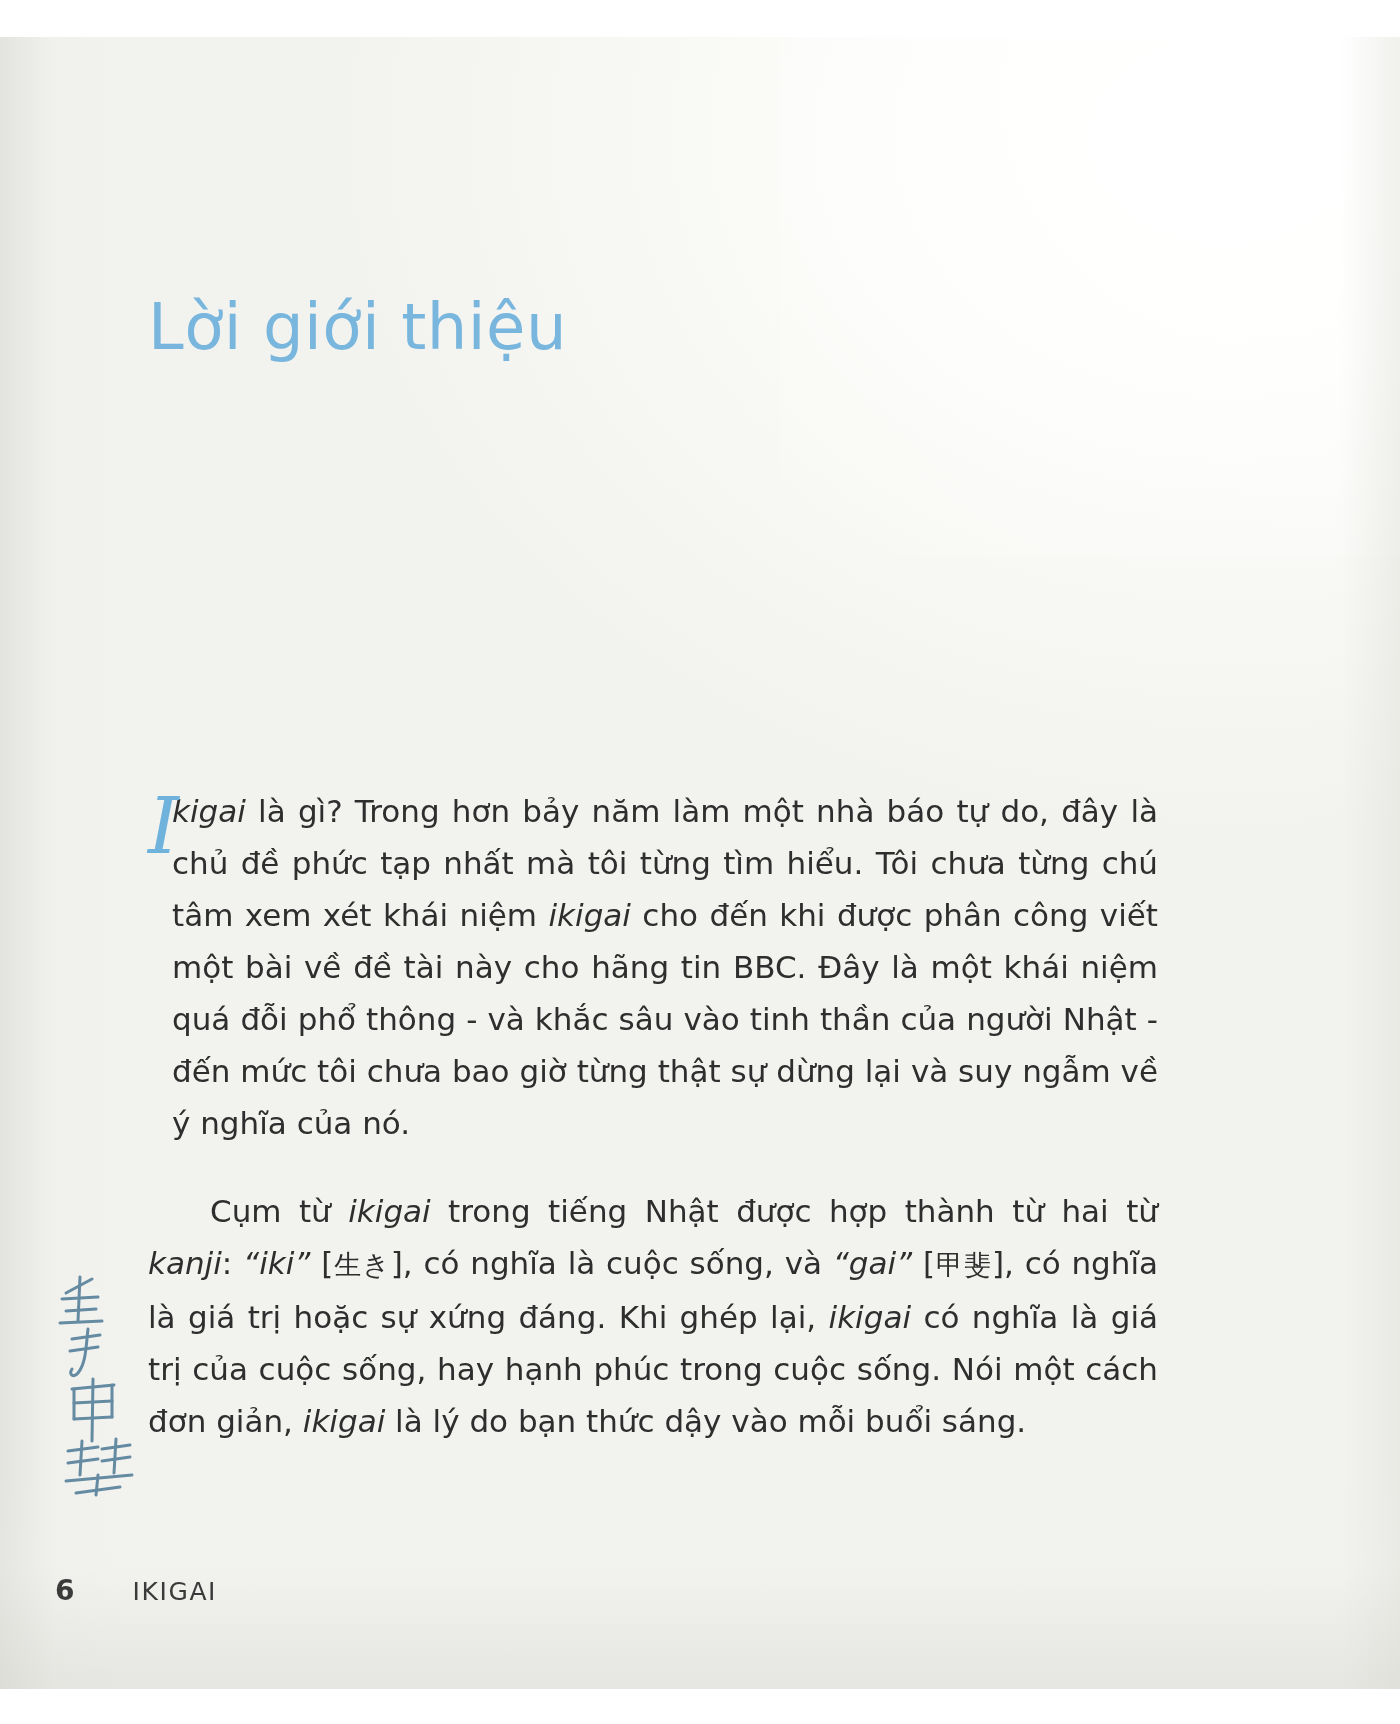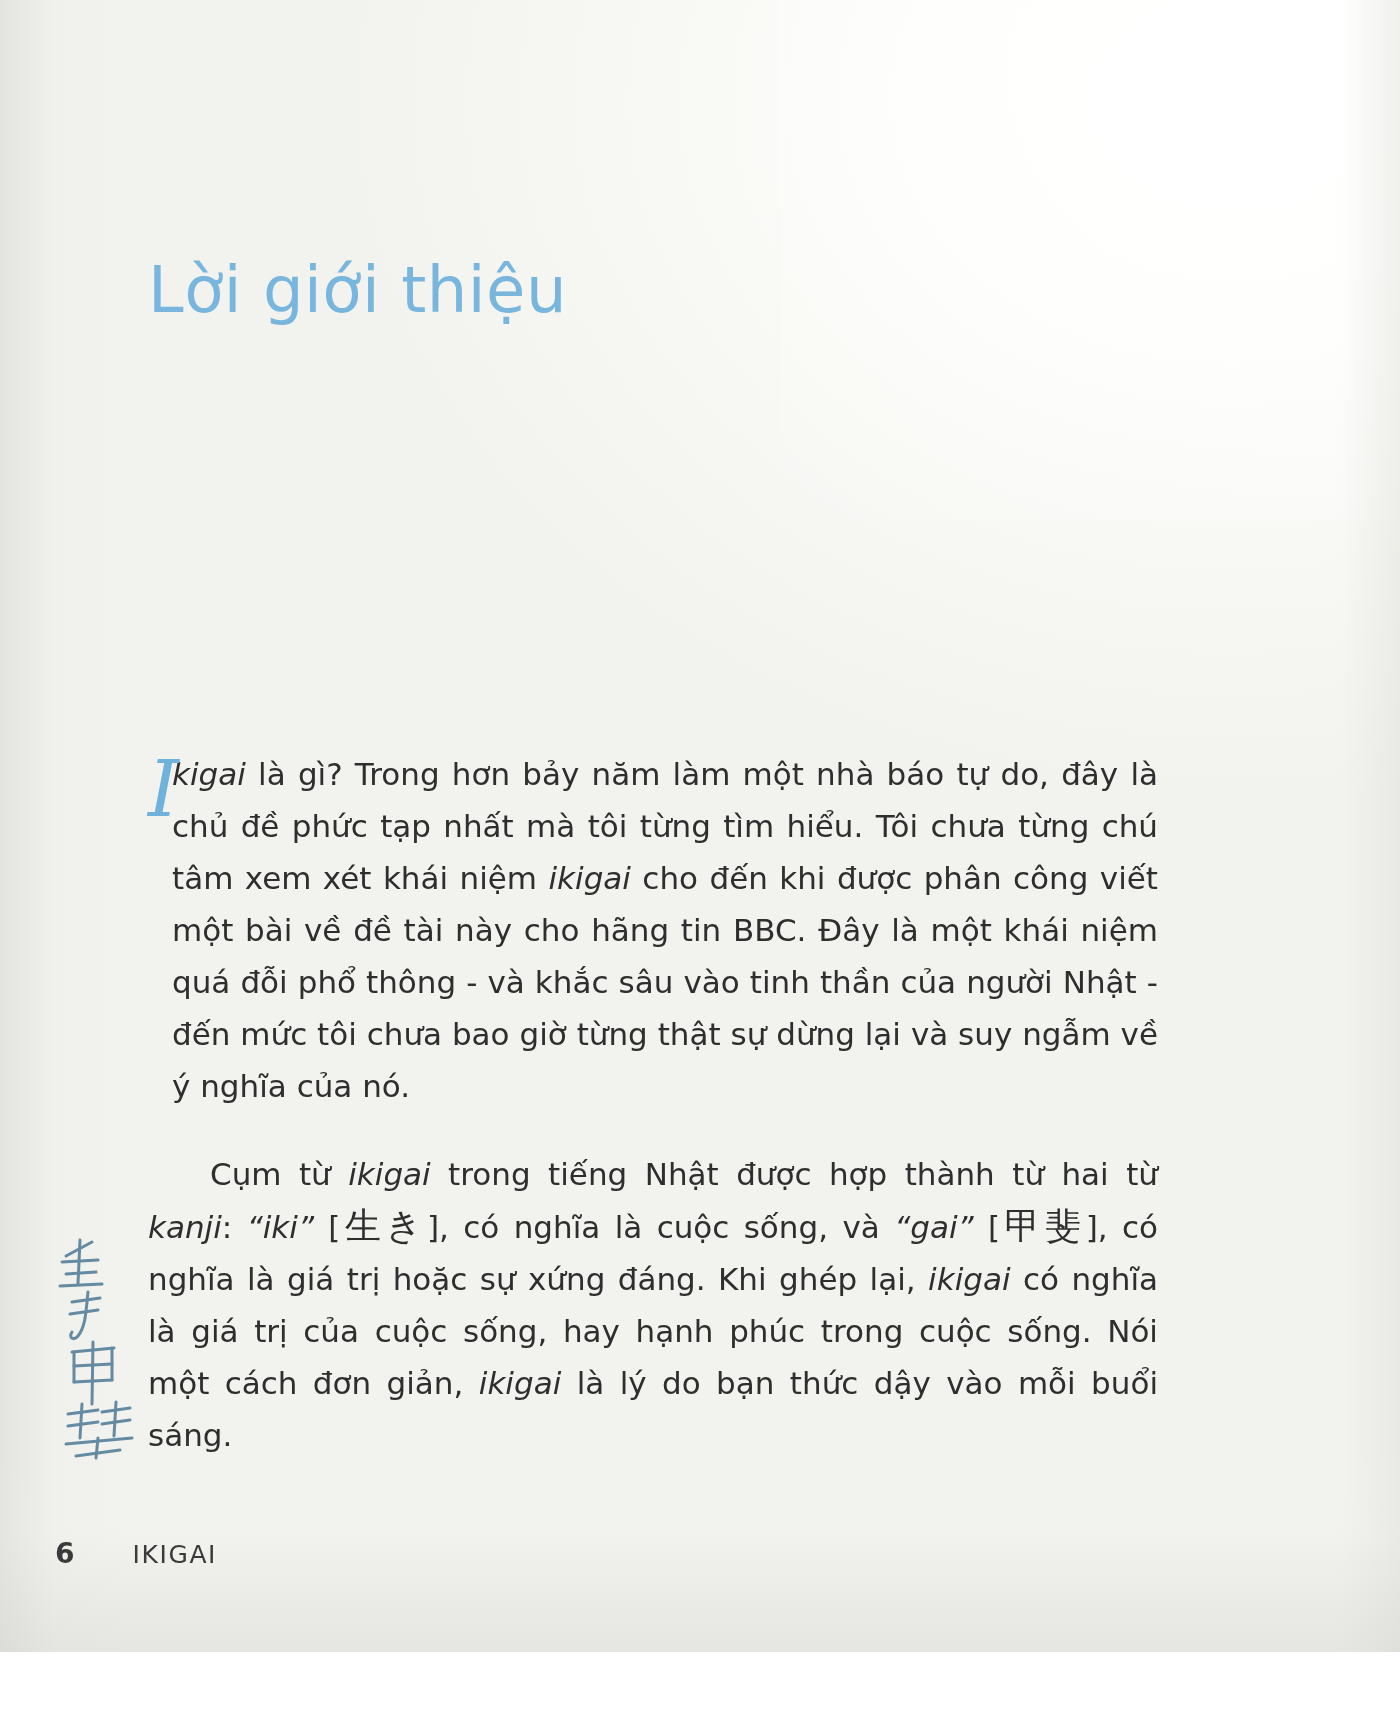--- a/index.html
+++ b/index.html
@@ -15,20 +15,21 @@
   }
 
   .page {
     position: relative;
     width: 1400px;
     height: 1652px;
     background:
       radial-gradient(ellipse 900px 700px at 88% 6%, #ffffff 0%, #fdfdfb 35%, #f7f7f4 70%, #f2f2ef 100%),
       linear-gradient(105deg, #f3f3f0 0%, #fbfbf9 25%, #ffffff 55%, #f6f6f3 100%);
     overflow: hidden;
+    margin-top: 37px;
   }
 
   
   .shade-left {
     position: absolute;
     left: 0; top: 0;
     width: 120px; height: 100%;
     background: linear-gradient(90deg, rgba(215,215,210,0.55) 0%, rgba(235,235,230,0.25) 45%, rgba(255,255,255,0) 100%);
     pointer-events: none;
   }
@@ -109,21 +110,21 @@
     font-size: 78px;
     line-height: 78px;
     color: #6fb3dc;
     font-weight: 400;
   }
 
   em.it {
   }
   .cjk {
     font-family: "DejaVu Sans", sans-serif;
-    font-size: 36px;
+    font-size: 27px;
   }
 
   
   .footer {
     position: absolute;
     left: 55px;
     bottom: 82px;
     display: flex;
     align-items: baseline;
     gap: 58px;

